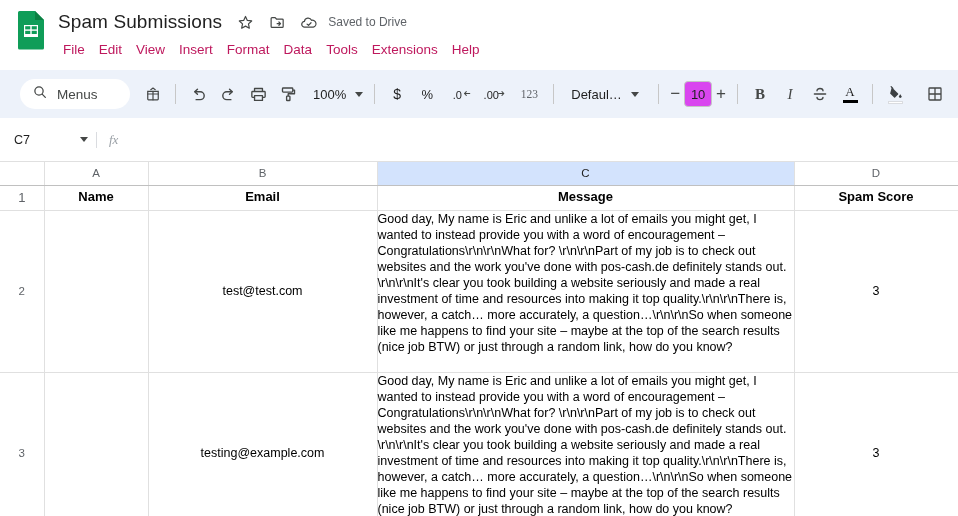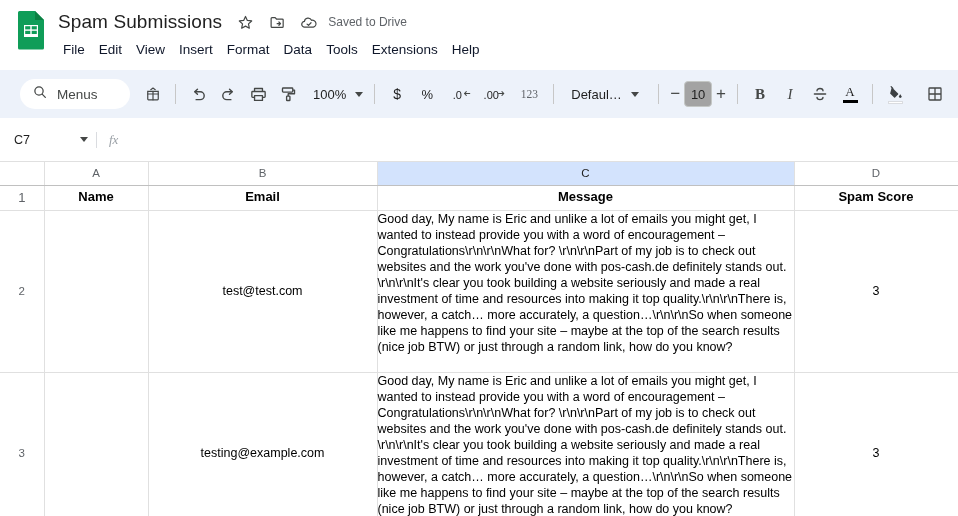--- a/index.html
+++ b/index.html
@@ -73,21 +73,21 @@
     white-space: nowrap;
   }
   .menubar {
     display: flex;
     align-items: center;
     height: 24px;
     margin-top: 1px;
   }
   .menu-item {
     font-size: 13.5px;
-    color: #0f172a;
+    color: #be185d;
     padding: 2px 7px;
     border-radius: 4px;
     cursor: pointer;
     white-space: nowrap;
   }
   .menu-item:first-child { margin-left: -2px; }
 
   
   .toolbar {
     height: 48px;
@@ -167,21 +167,21 @@
   .font-box .label {
     font-size: 13px;
     color: #1f1f1f;
     white-space: nowrap;
   }
   .size-field {
     width: 34px;
     height: 24px;
     border: 1px solid #c4c7c5;
     border-radius: 4px;
-    background: #a3a3a3;
+    background: #d946ef;
     display: inline-flex;
     align-items: center;
     justify-content: center;
     font-size: 13px;
     color: #1f1f1f;
     margin: 0 0;
     cursor: text;
   }
   .pm-btn {
     width: 24px; height: 24px;

